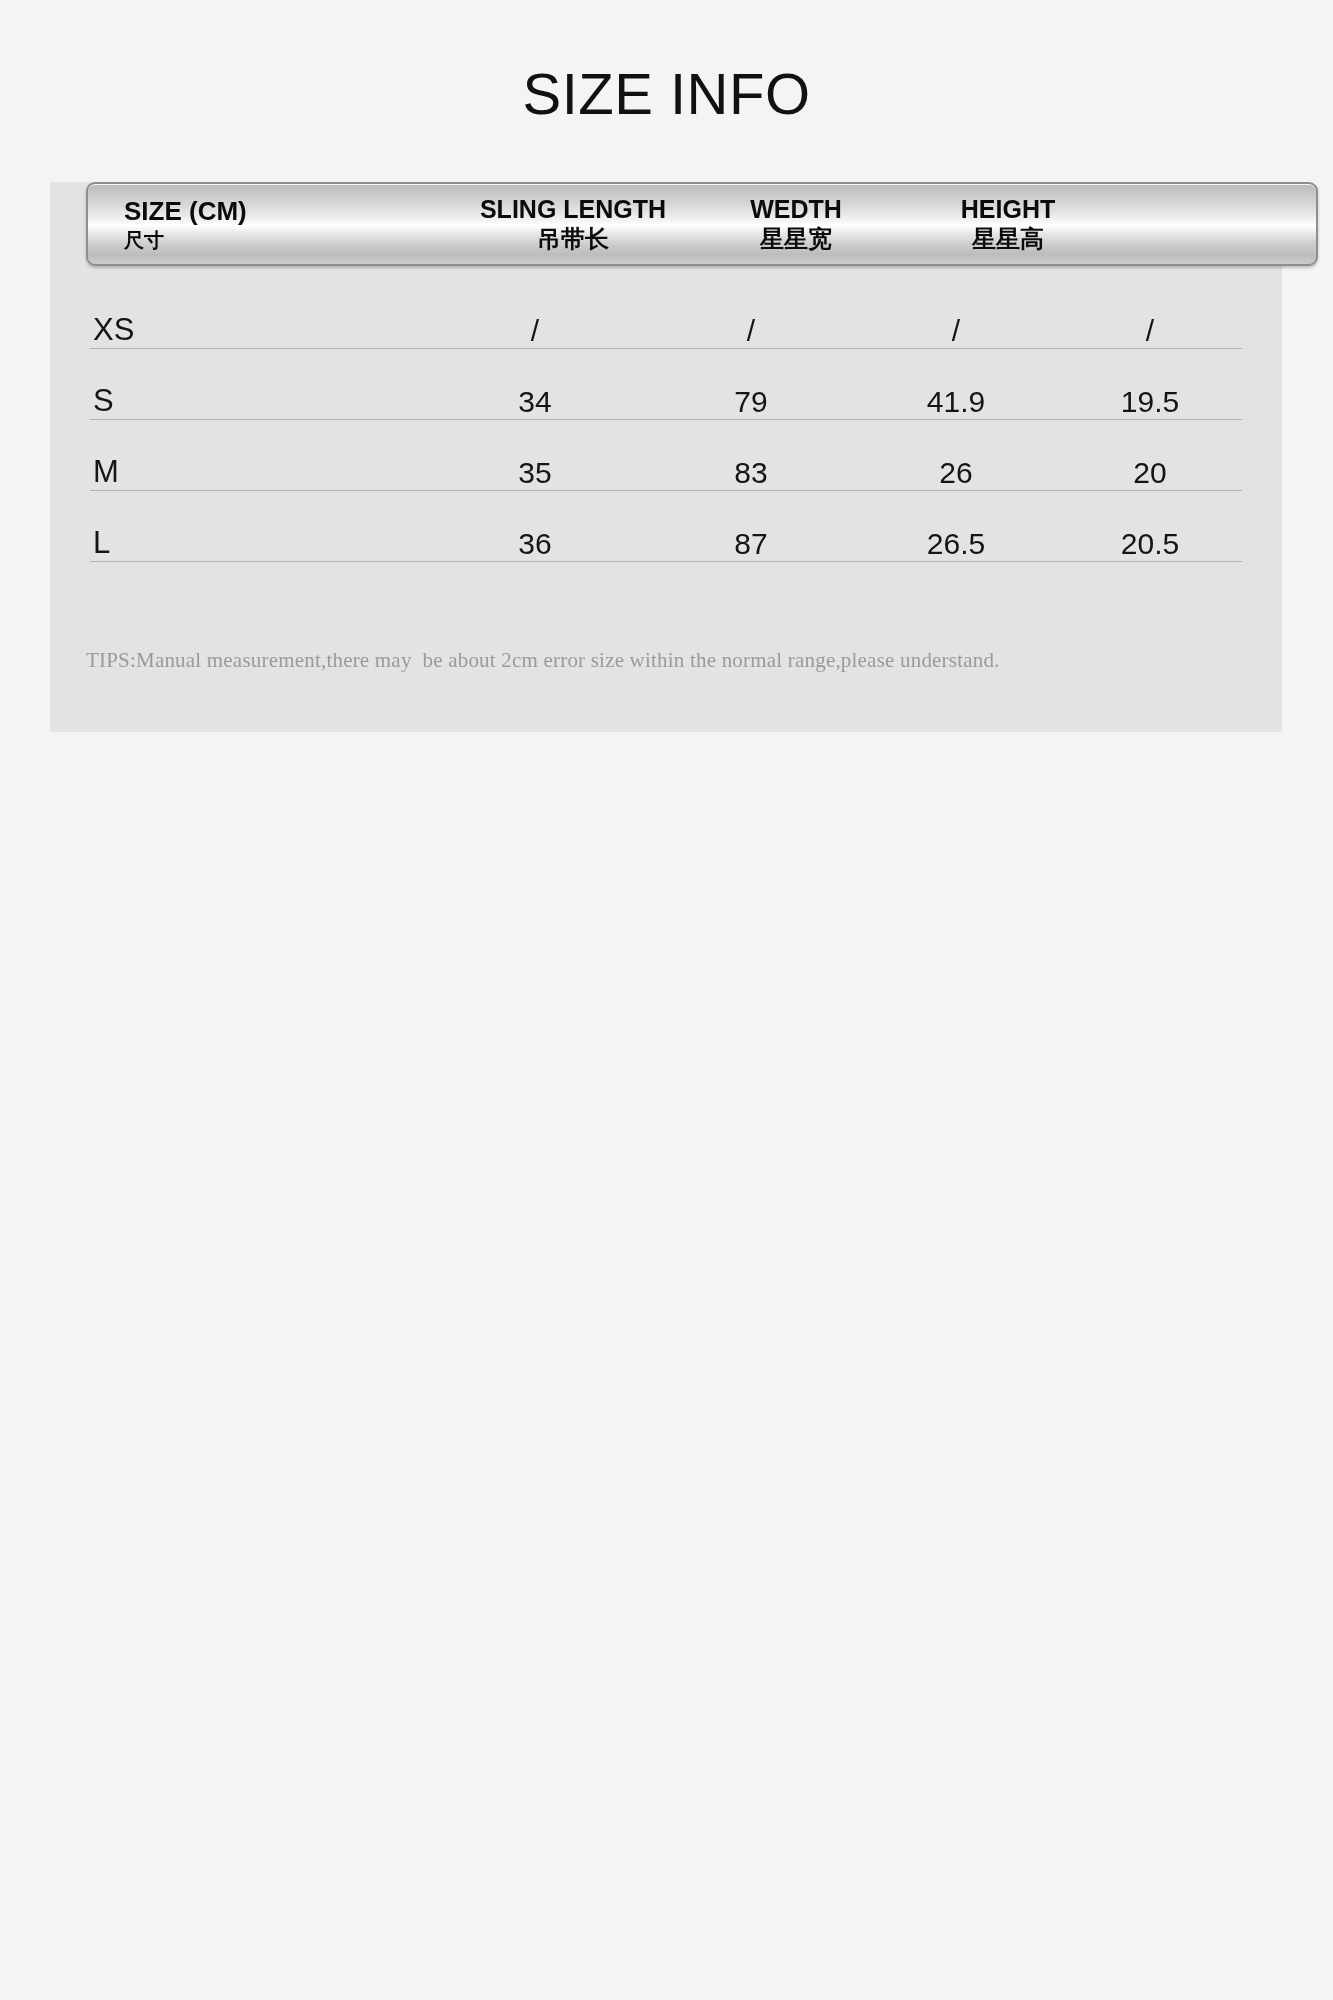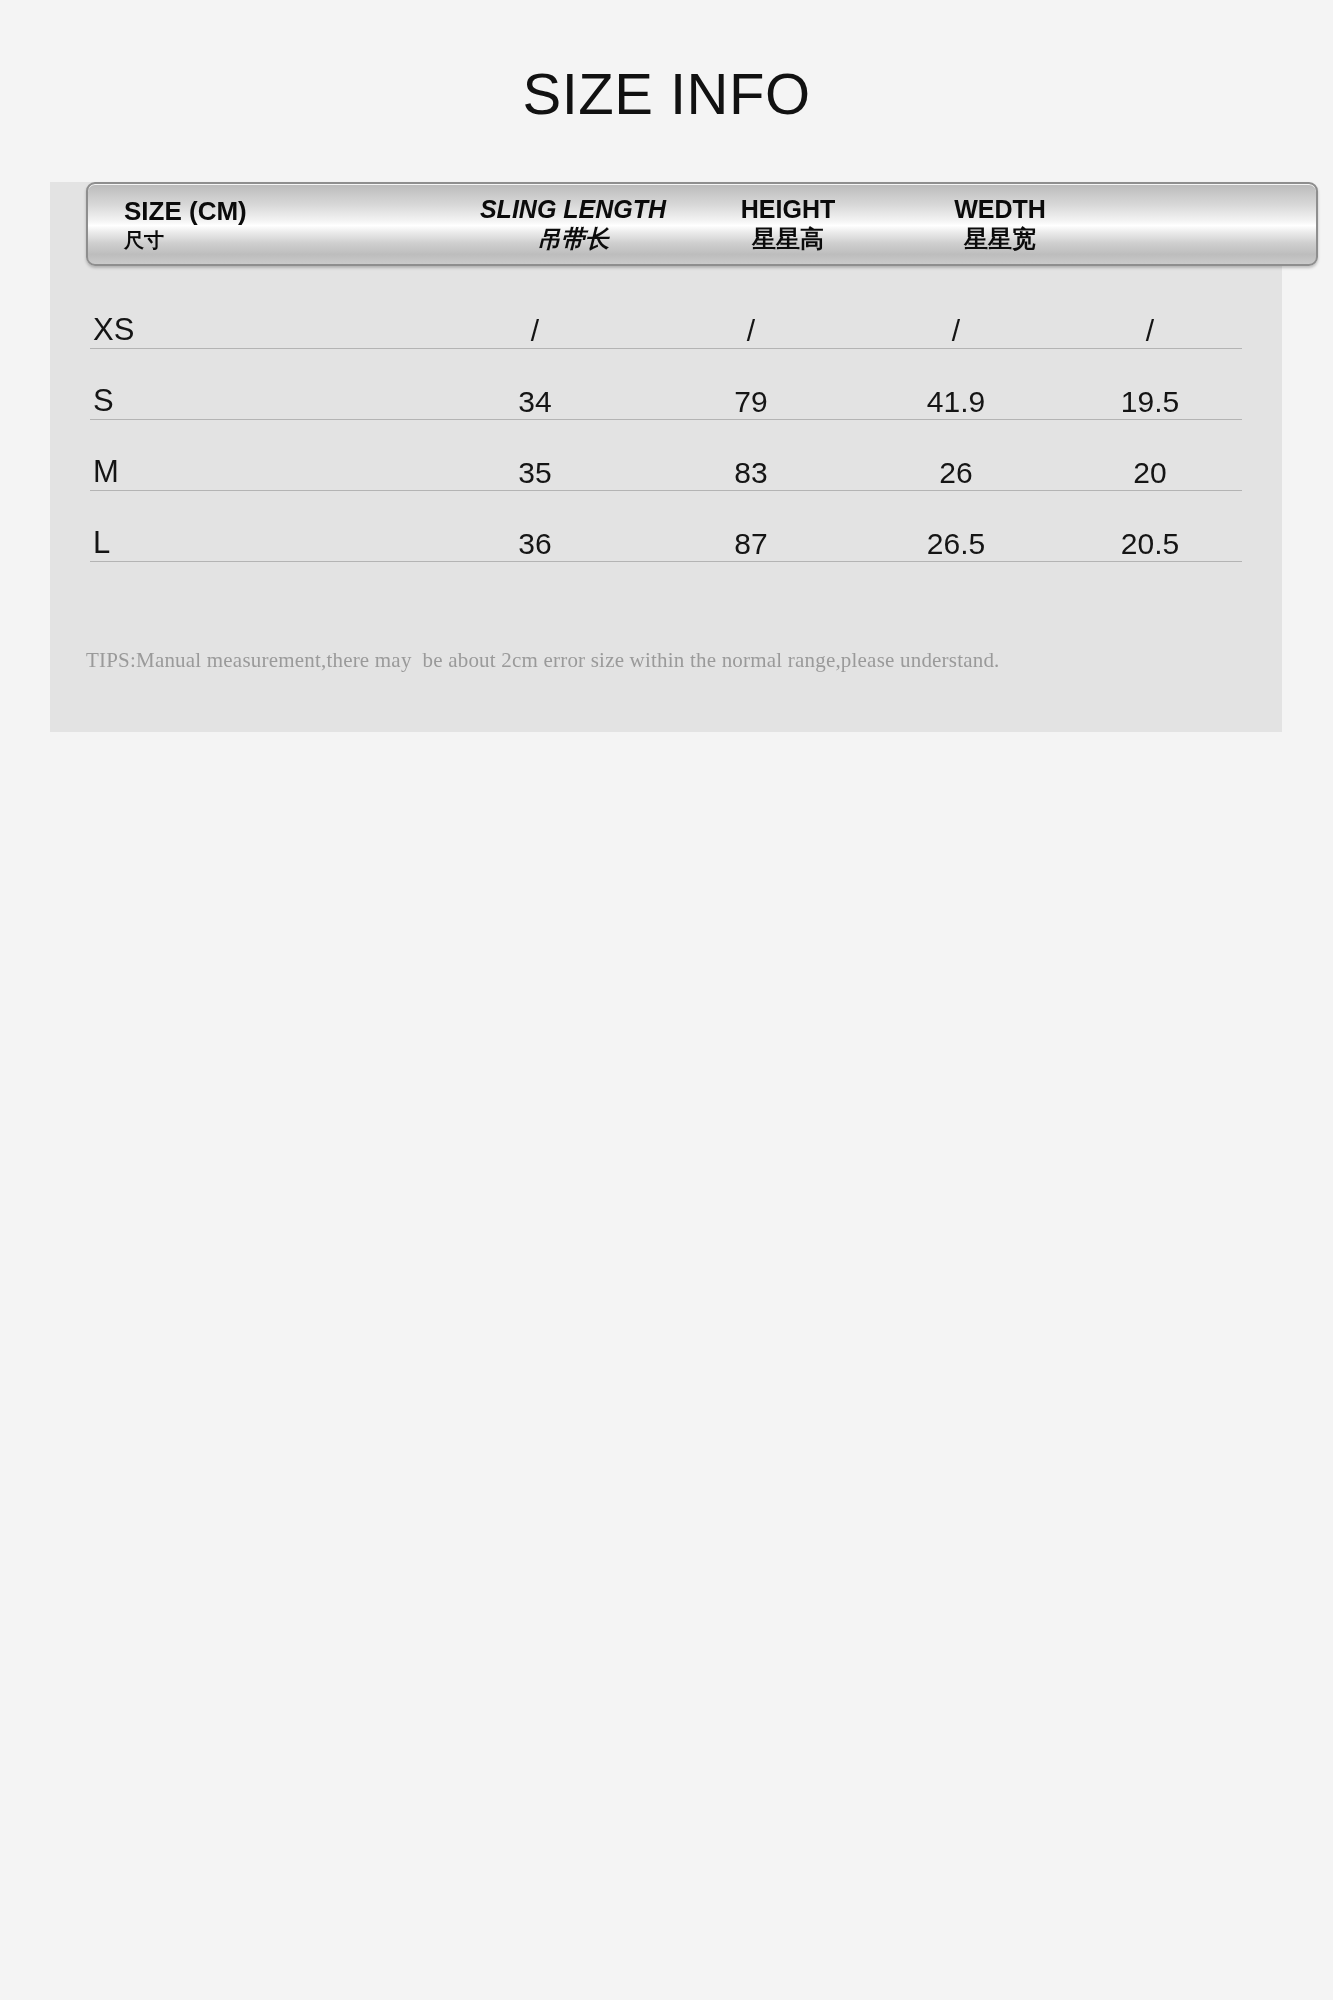--- a/index.html
+++ b/index.html
@@ -97,21 +97,21 @@
     color: #0b0b0b;
     white-space: nowrap;
     font-family: "DejaVu Sans", sans-serif;
   }
 
   .header-cell.first .h-en { font-size: 26px; }
   .header-cell.first .h-cn { font-size: 20px; }
 
   
   .col-size   { width: 372px; }
-  .col-sling  { width: 226px; font-style: italic; }
+  .col-sling  { width: 226px; }
   .col-chest  { width: 206px; }
   .col-height { width: 204px; }
   .col-wedth  { width: 220px; }
 
   
   .rows {
     position: absolute;
     left: 50px;
     top: 278px;
     width: 1232px;
@@ -169,27 +169,27 @@
 
   <div class="header-bar">
     <div class="header-cell first col-size">
       <span class="h-en">SIZE (CM)</span>
       <span class="h-cn">尺寸</span>
     </div>
     <div class="header-cell col-sling">
       <span class="h-en">SLING LENGTH</span>
       <span class="h-cn">吊带长</span>
     </div>
+    <div class="header-cell col-wedth">
+      <span class="h-en">WEDTH</span>
+      <span class="h-cn">星星宽</span>
+    </div>
     <div class="header-cell col-height">
       <span class="h-en">HEIGHT</span>
       <span class="h-cn">星星高</span>
-    </div>
-    <div class="header-cell col-wedth">
-      <span class="h-en">WEDTH</span>
-      <span class="h-cn">星星宽</span>
     </div>
   </div>
 
   <div class="rows">
 
     <div class="row">
       <div class="cell size-label r-size">XS</div>
       <div class="cell r-sling">/</div>
       <div class="cell r-chest">/</div>
       <div class="cell r-height">/</div>

